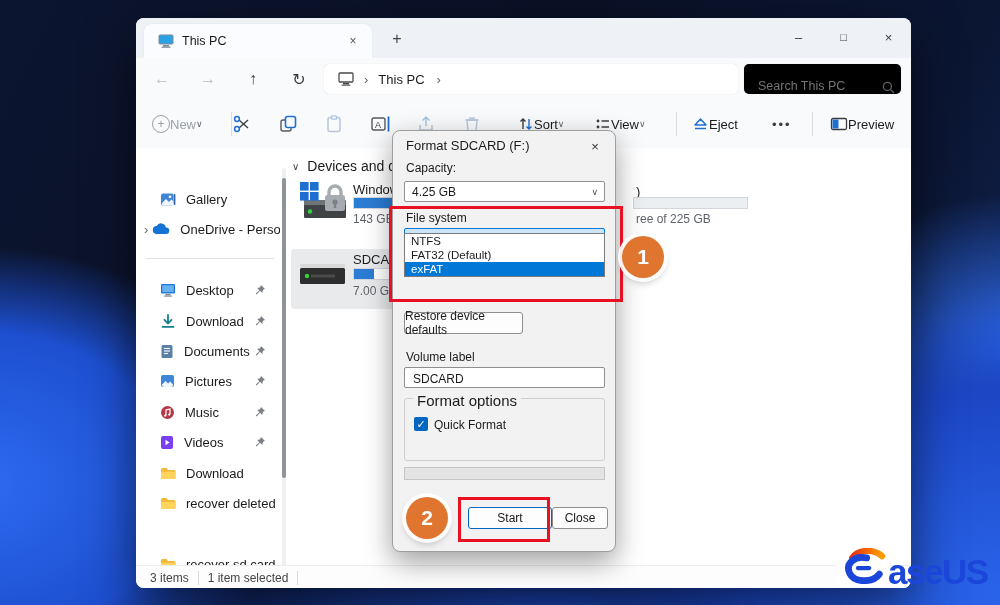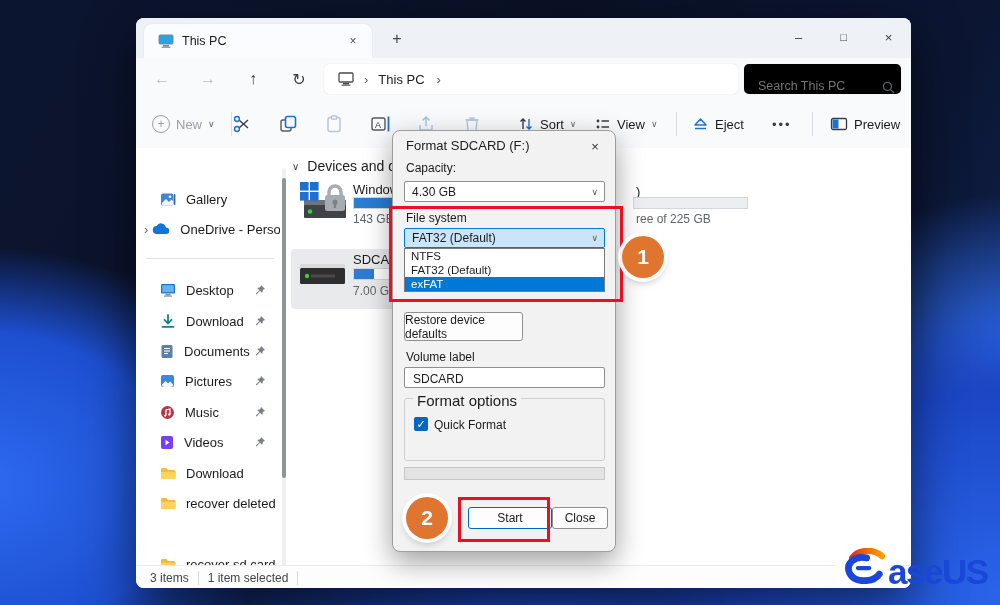--- a/index.html
+++ b/index.html
@@ -22,21 +22,21 @@
   .tabclose{width:22px;height:22px;margin-right:8px;border-radius:4px;display:flex;align-items:center;justify-content:center;color:#555;font-size:12px;}
   .newtab{position:absolute;left:248px;top:9px;width:26px;height:24px;display:flex;align-items:center;justify-content:center;color:#444;font-size:16px;border-radius:4px;}
   .capbtns{position:absolute;right:0;top:0;height:38px;display:flex;}
   .capbtn{width:45px;height:38px;display:flex;align-items:center;justify-content:center;color:#3a3a3a;font-size:13px;}
   .navbar{position:absolute;left:0;top:40px;width:775px;height:42px;background:#f8fafc;}
   .navbtn{position:absolute;top:8px;width:28px;height:26px;display:flex;align-items:center;justify-content:center;font-size:16px;border-radius:4px;}
   .crumb{position:absolute;left:188px;top:6px;width:414px;height:30px;background:#fff;border-radius:5px;box-shadow:0 0 1px rgba(0,0,0,.18);display:flex;align-items:center;font-size:13px;color:#1b1b1b;}
   .searchbox{position:absolute;left:608px;top:6px;width:157px;height:30px;background:#000000;border-radius:5px;box-shadow:0 0 1px rgba(0,0,0,.18);display:flex;align-items:flex-end;}
   .searchbox input{border:none;outline:none;background:transparent;font-size:12.5px;color:#767676;width:118px;margin-left:12px;font-family:inherit;}
   .toolbar{position:absolute;left:0;top:82px;width:775px;height:48px;background:#f8fafc;border-bottom:1px solid #e4e7ec;}
-  .tbtn{position:absolute;top:10px;height:28px;display:flex;align-items:center;gap:6px;font-size:13px;color:#1b1b1b;border-radius:4px;padding:0 4px;text-align:right;}
+  .tbtn{position:absolute;top:10px;height:28px;display:flex;align-items:center;font-size:13px;color:#1b1b1b;border-radius:4px;padding:0 4px;text-align:right;}
   .tsep{position:absolute;top:12px;width:1px;height:24px;background:#d9dde3;}
   .muted{color:#9aa0a6;}
   .chev{font-size:9px;color:#5f6368;}
   
   .winbody{position:absolute;left:0;top:130px;width:775px;height:417px;background:#fff;}
   .side-item{position:absolute;left:6px;width:138px;height:30px;display:flex;align-items:center;border-radius:4px;font-size:13px;color:#1b1b1b;}
   .side-item .lbl{margin-left:10px;flex:1;white-space:nowrap;overflow:hidden;}
   .side-sep{position:absolute;left:10px;width:128px;height:1px;background:#e3e3e3;}
   .sbar-track{position:absolute;left:146px;top:20px;width:4px;height:400px;background:#f0f0f0;border-radius:2px;}
   .sbar-thumb{position:absolute;left:146px;top:30px;width:4px;height:300px;background:#8f9499;border-radius:2px;}
@@ -388,36 +388,36 @@
       <span class="st-sep"></span>
     </div>
   </div>
 
   <div class="dlg">
     <div class="dlg-title">Format SDCARD (F:)</div>
     <div class="dlg-x gi gi-close"></div>
 
     <div class="dlbl" style="top:30px">Capacity:</div>
     <div class="combo" style="top:50px">
-      <span class="ctext">4.30 GB</span>
+      <span class="ctext">4.25 GB</span>
       <span class="cchev gi gi-chev"></span>
     </div>
 
     <div class="dlbl" style="top:80px">File system</div>
     <div class="combo hl" style="top:97px;height:20px">
       <span class="ctext">FAT32 (Default)</span>
       <span class="cchev gi gi-chev"></span>
     </div>
-    <div class="ddlist" style="top:117px">
+    <div class="ddlist" style="top:102px">
       <div class="ddopt">NTFS</div>
       <div class="ddopt">FAT32 (Default)</div>
       <div class="ddopt sel">exFAT</div>
     </div>
 
-    <div class="dbtn" style="left:11px;top:181px;width:119px;height:29px">Restore device defaults</div>
+    <div class="dbtn" style="left:11px;top:181px;width:119px;height:22px">Restore device defaults</div>
 
     <div class="dlbl" style="top:219px">Volume label</div>
     <div class="dinput" style="top:236px">
       <input value="SDCARD" style="">
     </div>
 
     <div class="groupbox" style="top:267px"></div>
     <div class="legend" style="top:261px">Format options</div>
     <div class="cbx" style="left:21px;top:286px"></div>
     <div class="dlbl" style="left:41px;top:287px">Quick Format</div>

